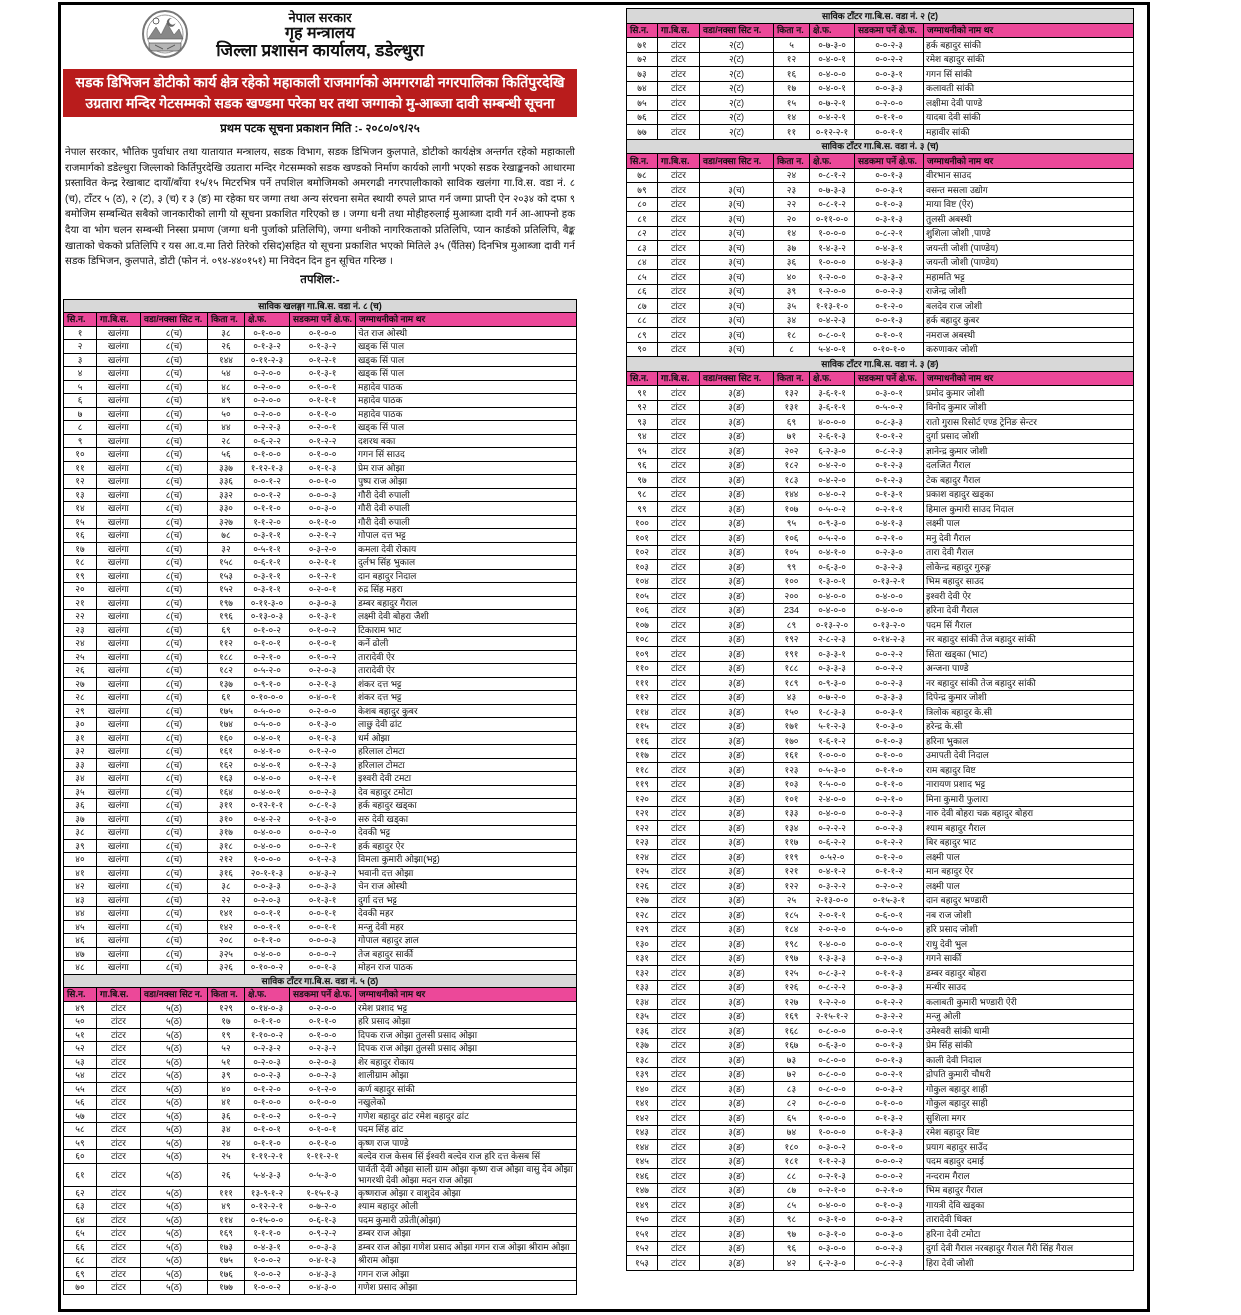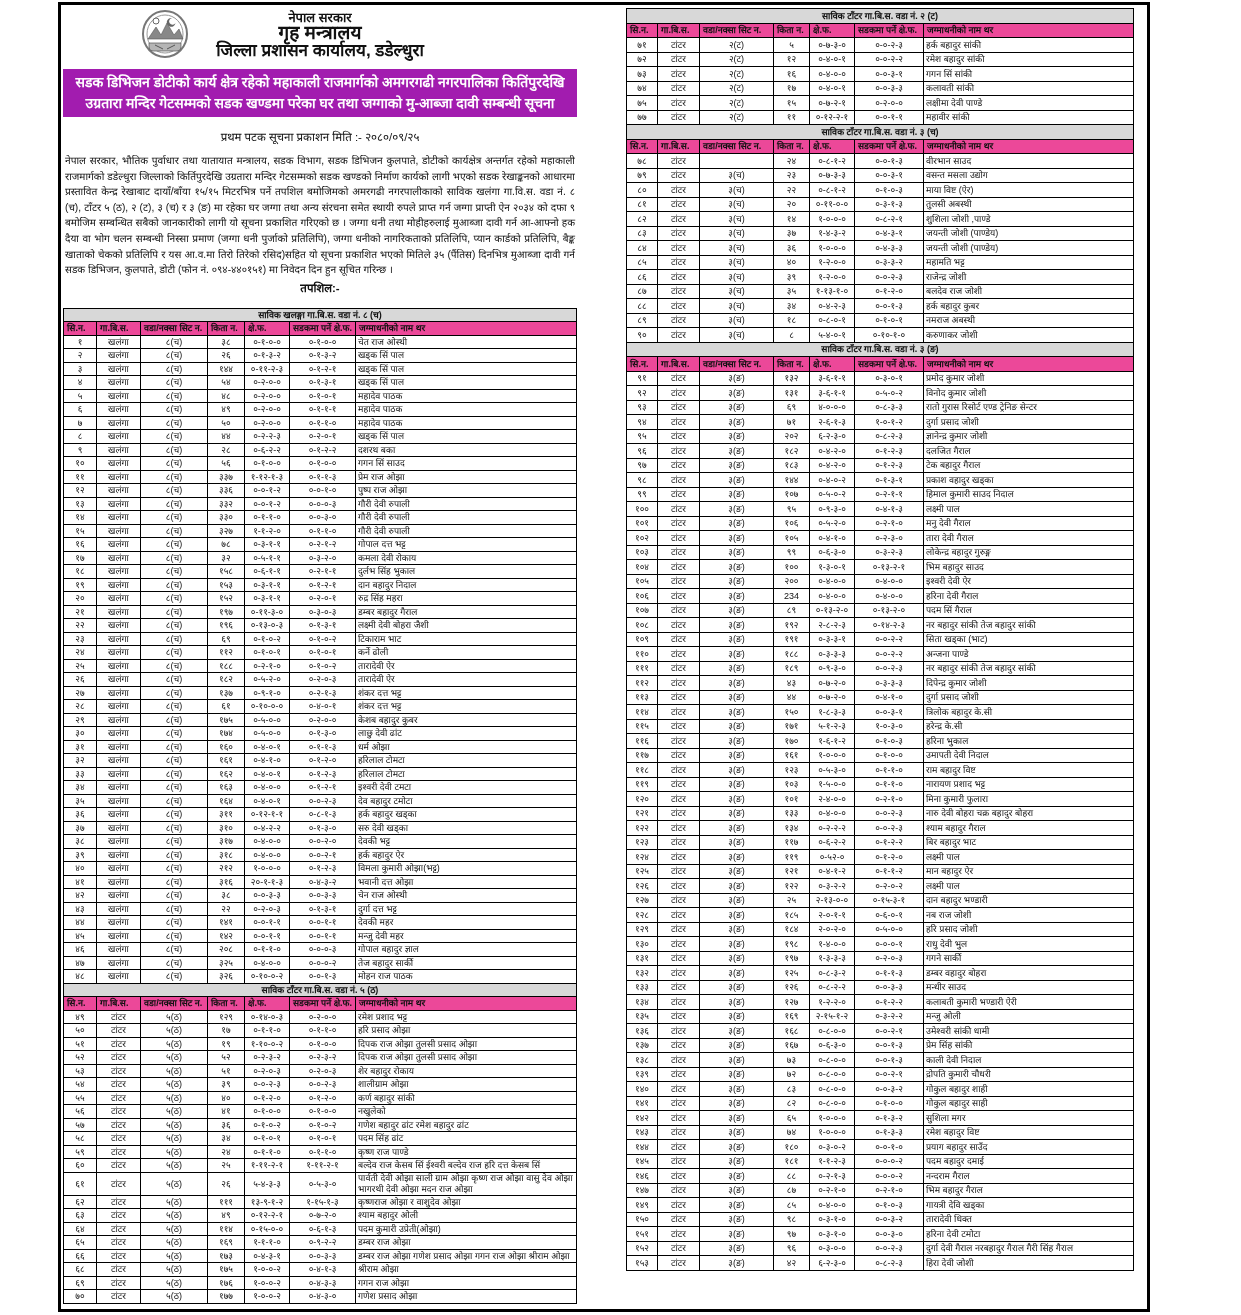--- a/index.html
+++ b/index.html
@@ -4,24 +4,24 @@
 <style>
   html,body{margin:0;padding:0;background:#ffffff;}
   body{width:1241px;height:1315px;position:relative;font-family:"Liberation Sans","DejaVu Sans",sans-serif;color:#111;}
   .frame{position:absolute;left:58px;top:2px;width:1086px;height:1304px;border:3px solid #000;background:#fff;display:flex;}
   .left-col{width:514px;margin-left:2px;display:flex;flex-direction:column;}
   .right-col{width:508px;margin-left:49px;}
   
   .letterhead{position:relative;text-align:center;padding-top:5px;height:57px;}
   .emblem{position:absolute;left:78px;top:4px;width:48px;height:50px;}
   .gov-line{font-size:13px;font-weight:bold;line-height:15px;}
-  .ministry-line{font-size:19px;font-weight:bold;line-height:15px;}
+  .ministry-line{font-size:16px;font-weight:bold;line-height:15px;}
   .office-line{font-size:17px;font-weight:bold;line-height:22px;}
-  .banner{background:#a21caf;color:#fff;text-align:center;font-weight:bold;font-size:14px;line-height:21px;padding:3px 4px;margin-top:2px;}
-  .date-line{text-align:center;font-weight:normal;font-size:11.5px;padding:12px 0 1px 0;}
+  .banner{background:#b91c1c;color:#fff;text-align:center;font-weight:bold;font-size:14px;line-height:21px;padding:3px 4px;margin-top:2px;}
+  .date-line{text-align:center;font-weight:bold;font-size:11.5px;padding:3px 0 1px 0;}
   .body-text{font-size:10.2px;line-height:15.6px;text-align:justify;margin:8px 2px 0 2px;}
   .details-label{text-align:center;font-weight:bold;font-size:11.5px;padding:2px 0 13px 0;}
   
   table.doc{border-collapse:collapse;table-layout:fixed;width:100%;}
   table.doc td{border:1px solid #000;font-size:9px;line-height:10.5px;padding:0.5px 2px;overflow:hidden;vertical-align:middle;}
   table.t-left td{height:11.5px;}
   table.t-right td{height:12.5px;}
   td.sec-title{background:#d8d8d8;font-weight:bold;text-align:center;font-size:9.5px;height:13px;margin-left:27px;}
   tr.col-hdr td{background:#ec4899;font-weight:bold;text-align:left;padding-left:3px;}
   td.num{text-align:center;white-space:nowrap;}
@@ -784,20 +784,29 @@
           <tr>
             <td class="num">७५</td>
             <td class="num">टांटर</td>
             <td class="num">२(ट)</td>
             <td class="num">१५</td>
             <td class="num">०-७-२-१</td>
             <td class="num">०-२-०-०</td>
             <td class="name">लक्षीमा देवी पाण्डे</td>
           </tr>
           <tr>
+            <td class="num">७६</td>
+            <td class="num">टांटर</td>
+            <td class="num">२(ट)</td>
+            <td class="num">१४</td>
+            <td class="num">०-४-२-१</td>
+            <td class="num">०-१-१-०</td>
+            <td class="name">यादबा देवी सांकी</td>
+          </tr>
+          <tr>
             <td class="num">७७</td>
             <td class="num">टांटर</td>
             <td class="num">२(ट)</td>
             <td class="num">११</td>
             <td class="num">०-१२-२-१</td>
             <td class="num">०-०-१-१</td>
             <td class="name">महावीर सांकी</td>
           </tr>
           <tr>
             <td colspan="7" class="sec-title">साविक टाँटर गा.बि.स. वडा नं. ३ (च)</td>
@@ -1132,29 +1141,20 @@
           <tr>
             <td class="num">११२</td>
             <td class="num">टांटर</td>
             <td class="num">३(ङ)</td>
             <td class="num">४३</td>
             <td class="num">०-७-२-०</td>
             <td class="num">०-३-३-३</td>
             <td class="name">दिपेन्द्र कुमार जोशी</td>
           </tr>
           <tr>
-            <td class="num">११३</td>
-            <td class="num">टांटर</td>
-            <td class="num">३(ङ)</td>
-            <td class="num">४४</td>
-            <td class="num">०-७-२-०</td>
-            <td class="num">०-४-१-०</td>
-            <td class="name">दुर्गा प्रसाद जोशी</td>
-          </tr>
-          <tr>
             <td class="num">११४</td>
             <td class="num">टांटर</td>
             <td class="num">३(ङ)</td>
             <td class="num">१५०</td>
             <td class="num">१-८-३-३</td>
             <td class="num">०-०-३-१</td>
             <td class="name">त्रिलोक बहादुर के.सी</td>
           </tr>
           <tr>
             <td class="num">११५</td>

